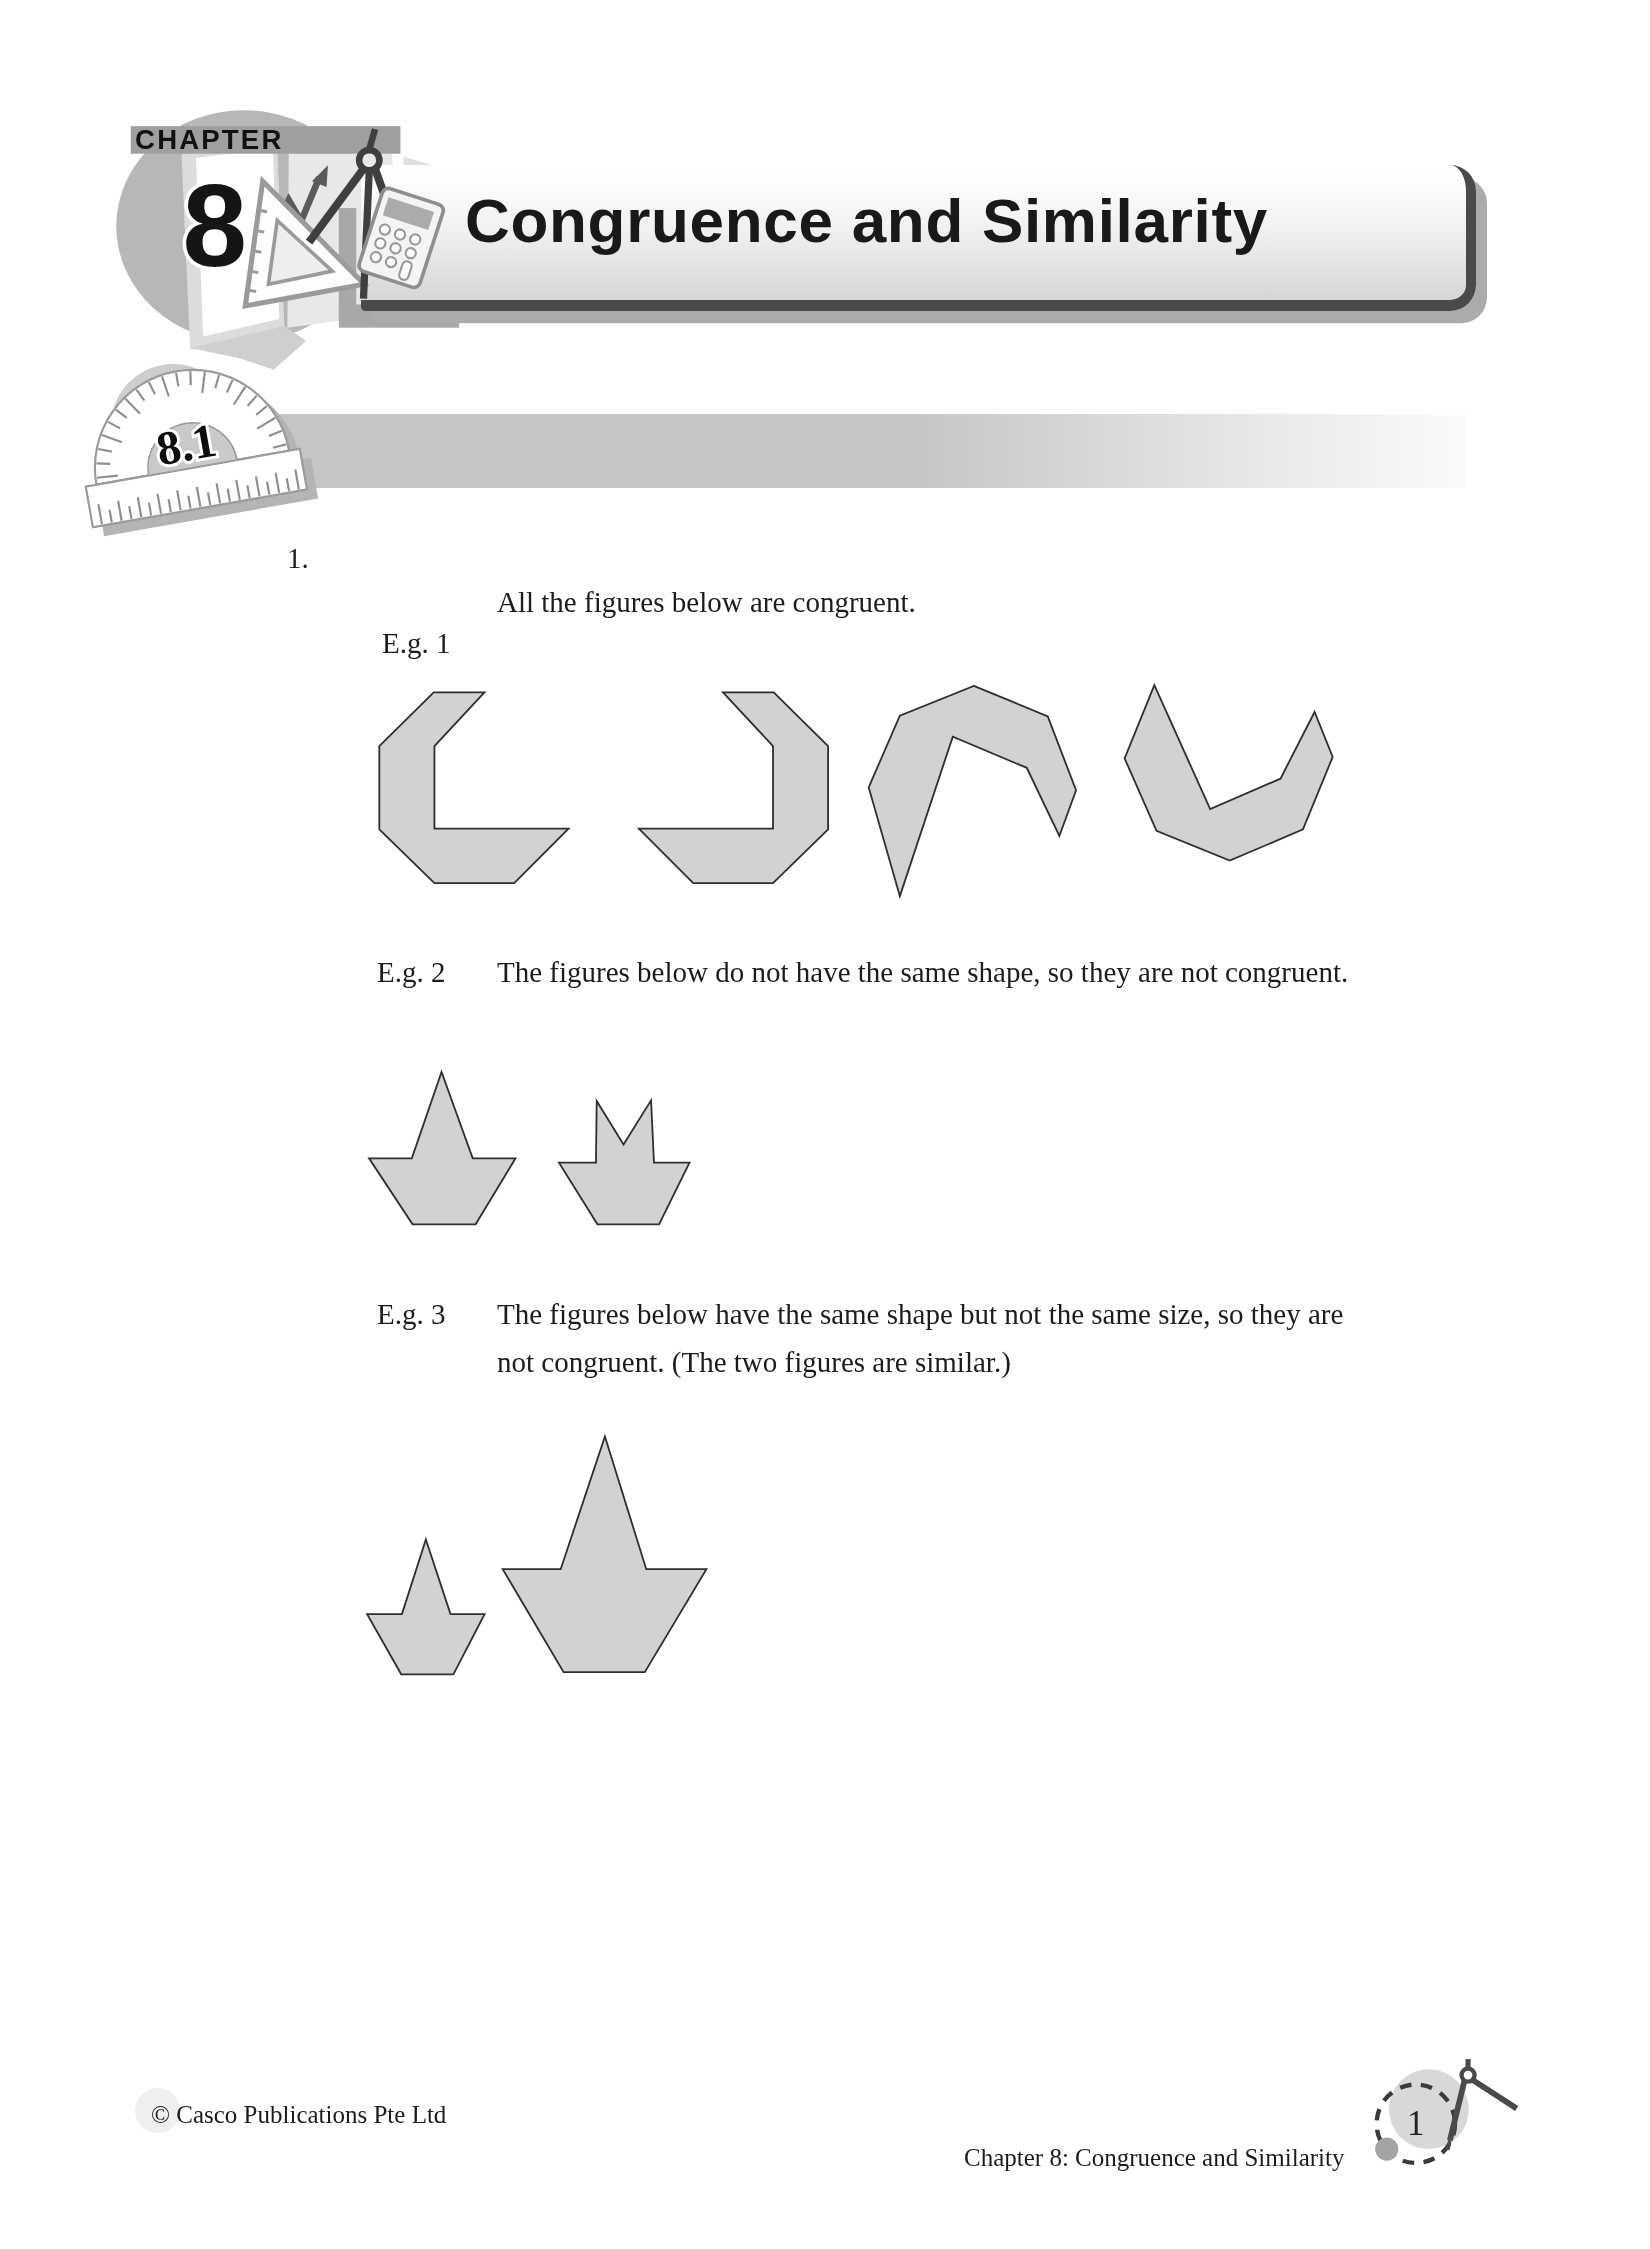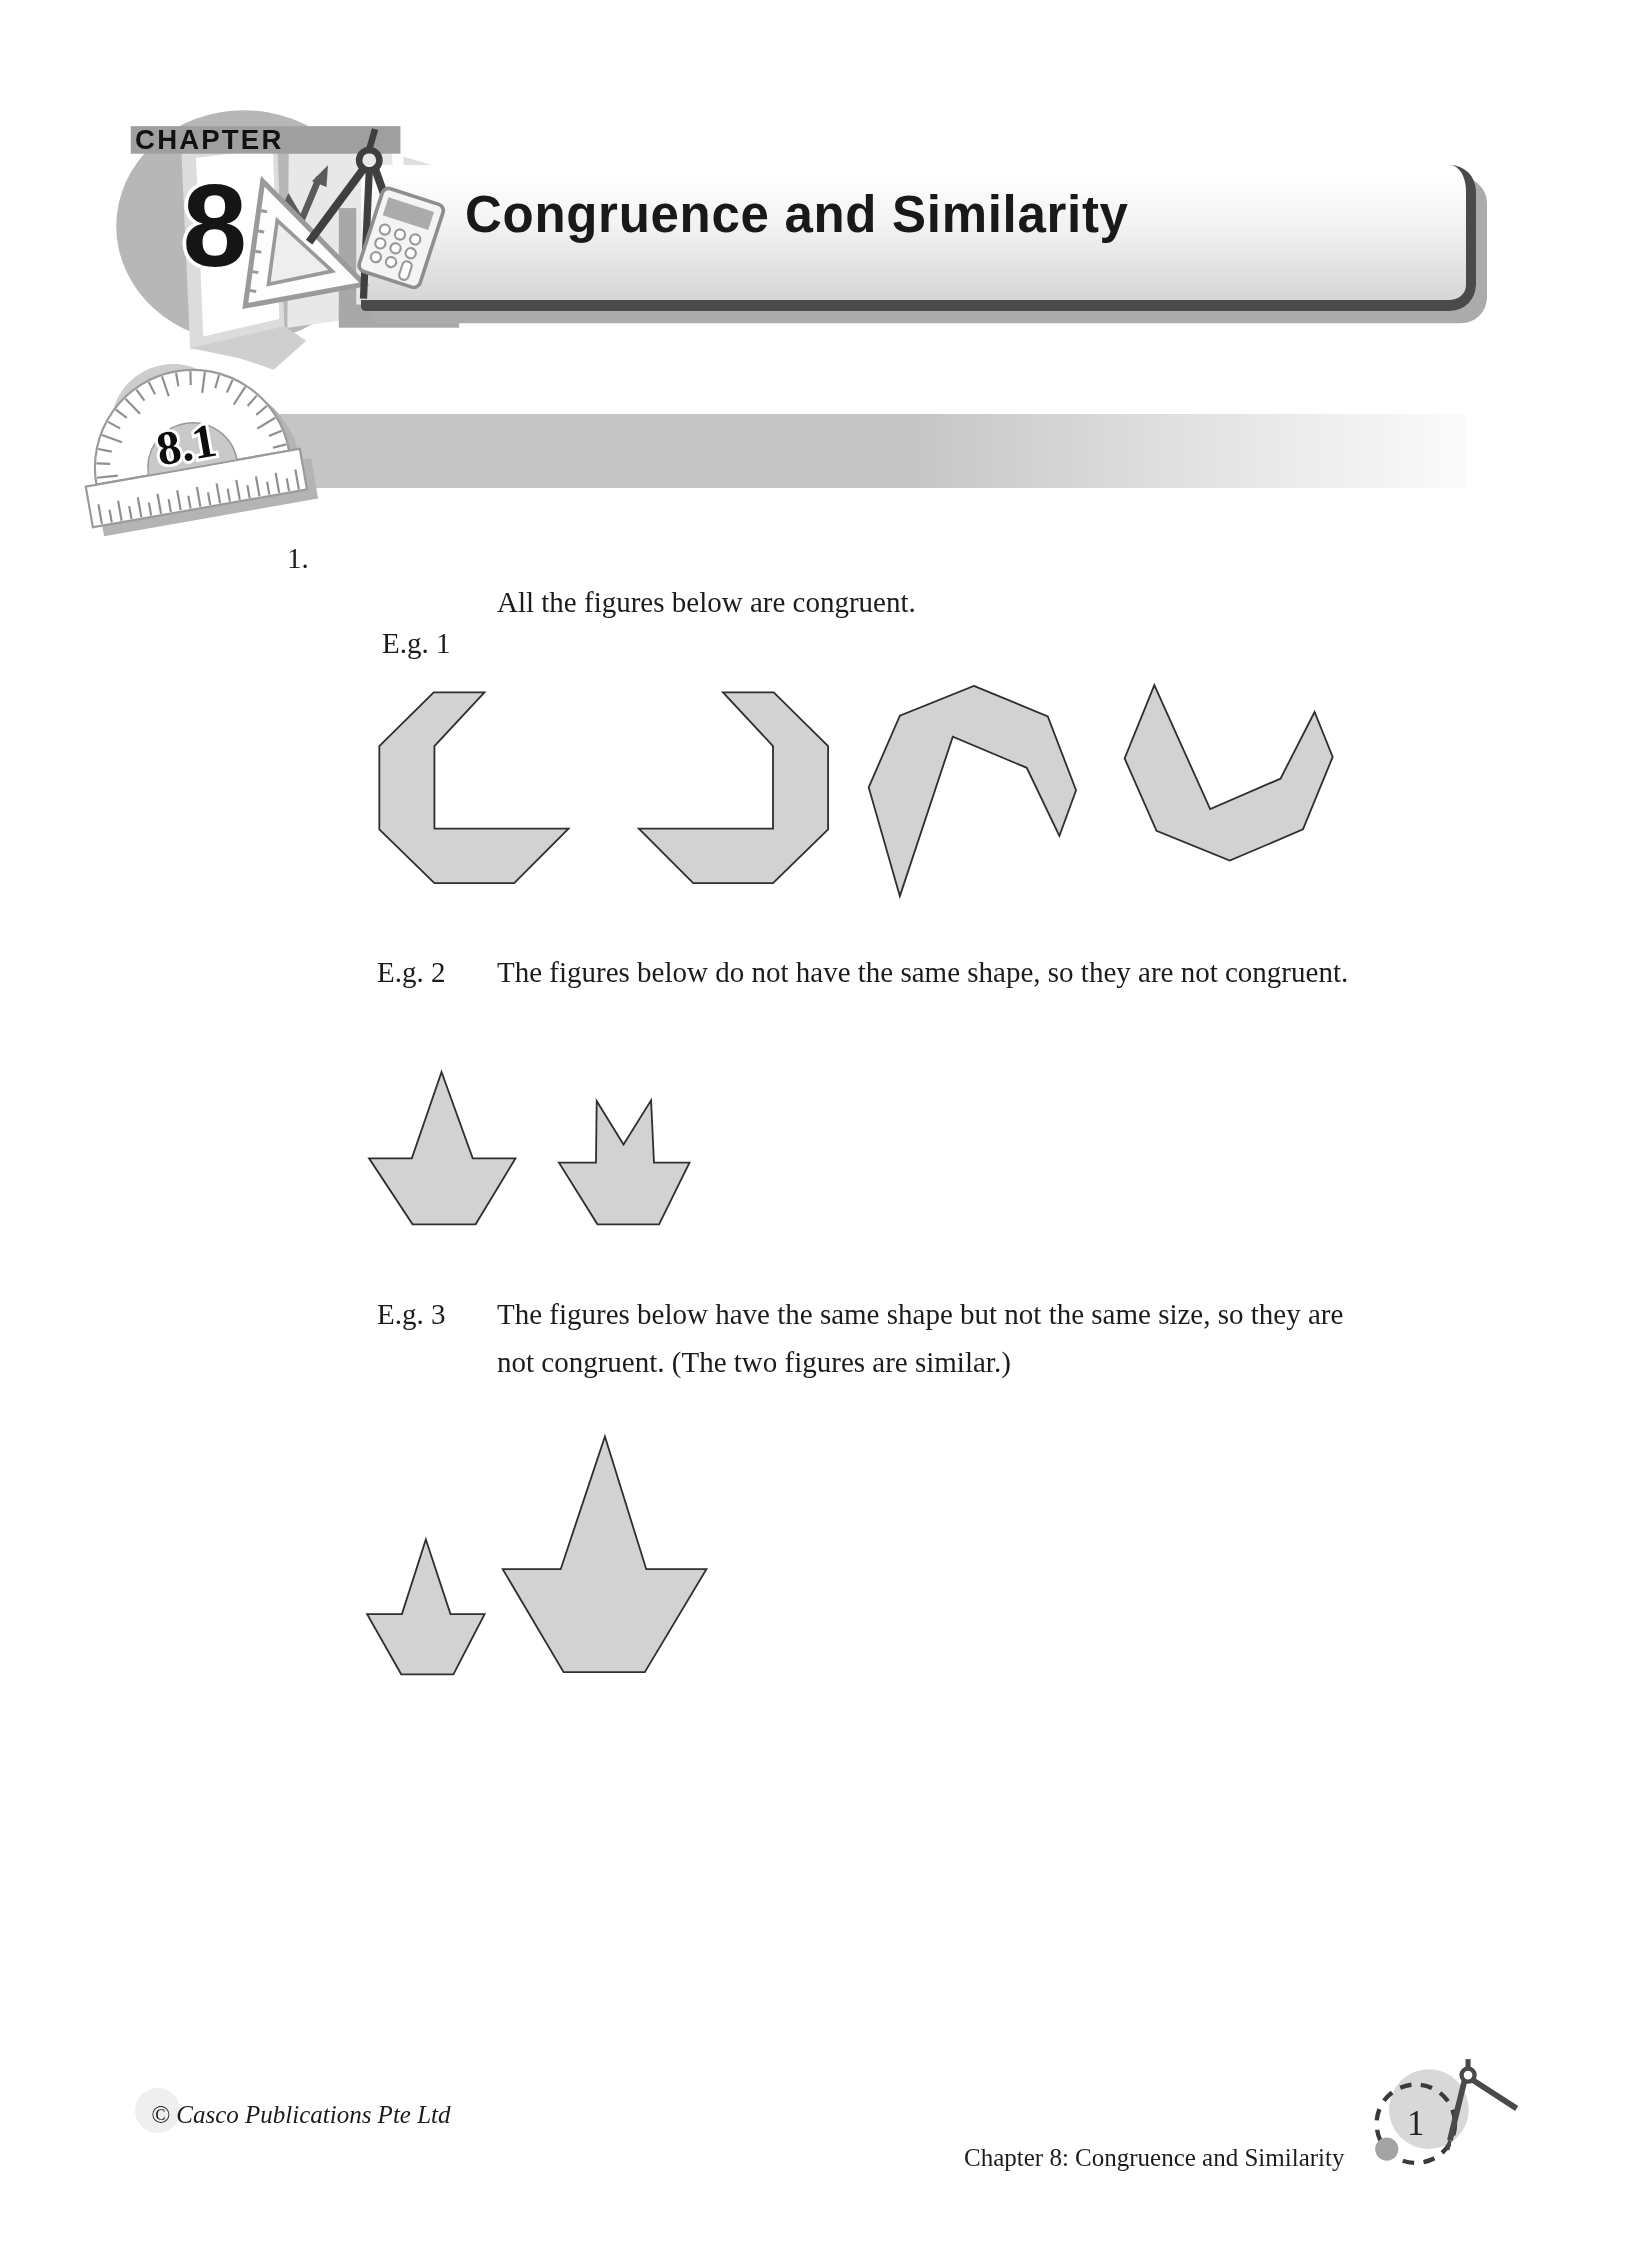--- a/index.html
+++ b/index.html
@@ -14,21 +14,21 @@
     position:absolute; left:361px; top:165px; width:1105px; height:135px;
     background:linear-gradient(180deg,#ffffff 6%,#f2f2f2 45%,#d6d6d6 100%);
     border-bottom:11px solid #4a4a4a; border-right:10.2px solid #4a4a4a;
     border-radius:4.4px 26px 26px 4.4px;
     box-shadow:11px 12.3px 0 #ababab;
     z-index:2;
   }
   .title-banner .title-text{
     display:block; padding:20.3px 0 0 104px;
     font-family:"Liberation Sans", sans-serif; font-weight:900;
-    font-size:51px; letter-spacing:0.7px; color:#191919; white-space:nowrap;
+    font-size:62px; letter-spacing:0.7px; color:#191919; white-space:nowrap;
   }
   .art-layer{z-index:1;} .art-top{z-index:3;}
 
   
   .section-banner{
     position:absolute; left:239px; top:414px; width:1228px; height:74px;
     background:linear-gradient(90deg,#c5c5c5 0%,#c6c6c6 55%,#e7e7e7 82%,#fbfbfb 100%);
     z-index:1;
   }
   .bite-circle{
@@ -43,21 +43,21 @@
 
   
   .body-text{position:absolute; font-size:29px; line-height:1.2; white-space:nowrap; z-index:1;}
   .body-text b{font-weight:bold;}
 
   
   .fig-svg{z-index:1;}
 
   
   .footer-text{position:absolute; font-size:25px; white-space:nowrap; z-index:2;}
-  .footer-left{font-style:italic;}
+  .footer-left{}
   .copy-circle{
     position:absolute; left:135px; top:2088px; width:45px; height:45px;
     border-radius:50%; background:#efefef; z-index:1;
   }
   .badge-svg{z-index:1;}
 </style>
 </head>
 <body>
 
 <div class="page">

